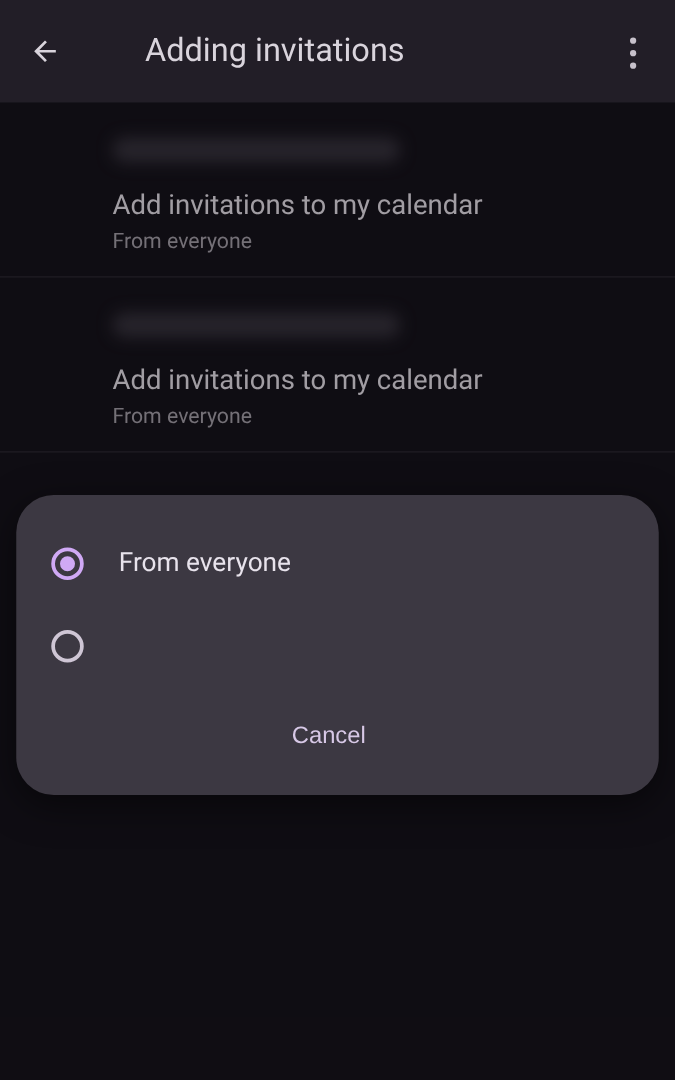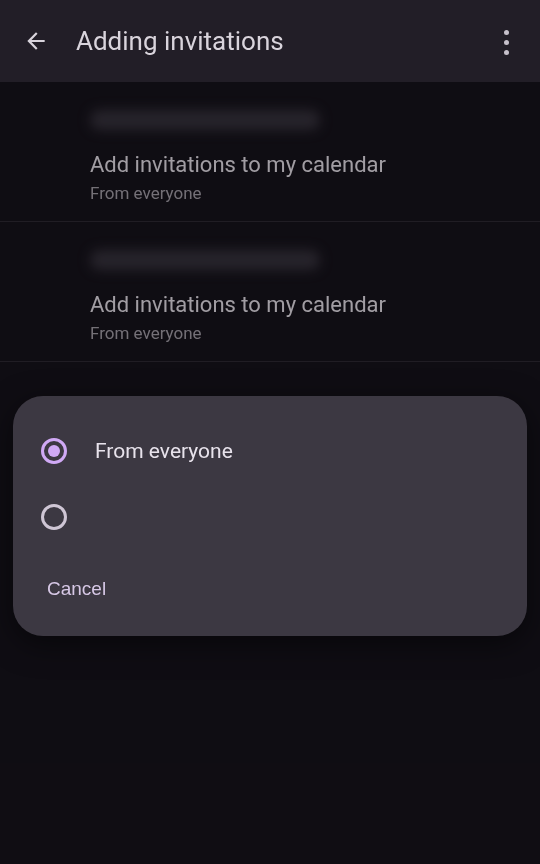--- a/index.html
+++ b/index.html
@@ -11,20 +11,21 @@
       overflow: hidden;
       position: relative;
     }
     .app-bar {
       height: 82px;
       background: #221e27;
       display: flex;
       align-items: center;
       padding: 0 12px;
       position: relative;
+      gap: 40px;
     }
     .back-btn {
       width: 48px;
       height: 48px;
       display: flex;
       align-items: center;
       justify-content: center;
       border-radius: 50%;
       cursor: pointer;
     }
@@ -113,21 +114,21 @@
       height: 12px;
       border-radius: 50%;
       background: #d0a9f5;
     }
     .radio-label {
       color: #e8e3ec;
       font-size: 21px;
     }
     .dialog-actions {
       display: flex;
-      justify-content: flex-start;
+      justify-content: center;
       padding: 10px 14px 6px 0;
     }
     .cancel-btn {
       color: #d7c8e6;
       font-size: 19px;
       font-weight: 500;
       background: none;
       border: none;
       cursor: pointer;
       padding: 8px 12px;

